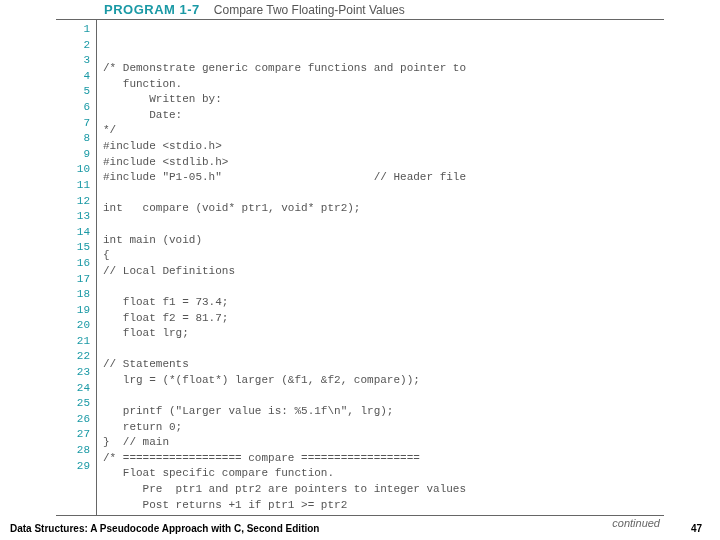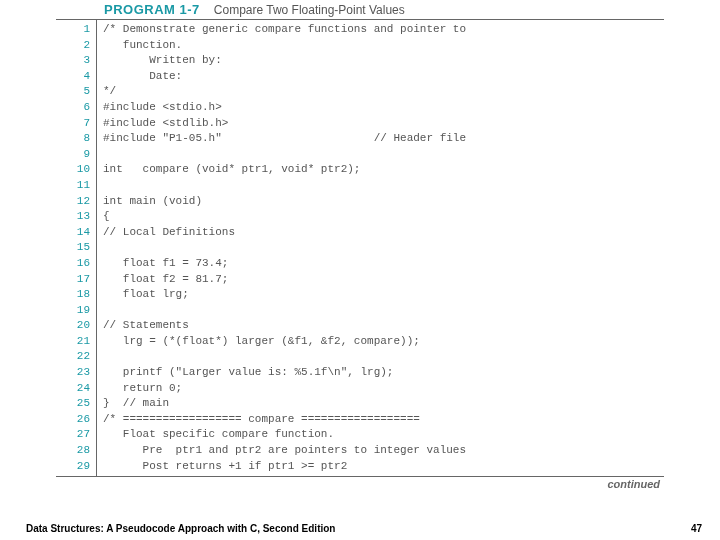--- a/index.html
+++ b/index.html
@@ -55,40 +55,40 @@
     white-space: pre;
   }
   .code {
     flex: 1;
     padding: 2px 6px;
     font-family: "Courier New", monospace;
     color: #555;
     font-size: 11px;
     line-height: 15.6px;
     white-space: pre;
+    margin-top: 39px;
   }
   .continued {
     text-align: right;
     font-style: italic;
     color: #666;
     font-size: 11px;
     padding-right: 4px;
     margin-top: 1px;
-    font-weight: bold;
   }
   .footer {
     position: absolute;
     bottom: 6px;
     left: 0;
     width: 720px;
     display: flex;
     justify-content: space-between;
     font-size: 10px;
     color: #000;
-    padding: 0 18px 0 26px;
+    padding: 0 18px 0 10px;
     box-sizing: border-box;
   }
   .footer .book {
     font-weight: bold;
   }
   .footer .page {
     font-weight: bold;
   }
 </style>
 </head>

